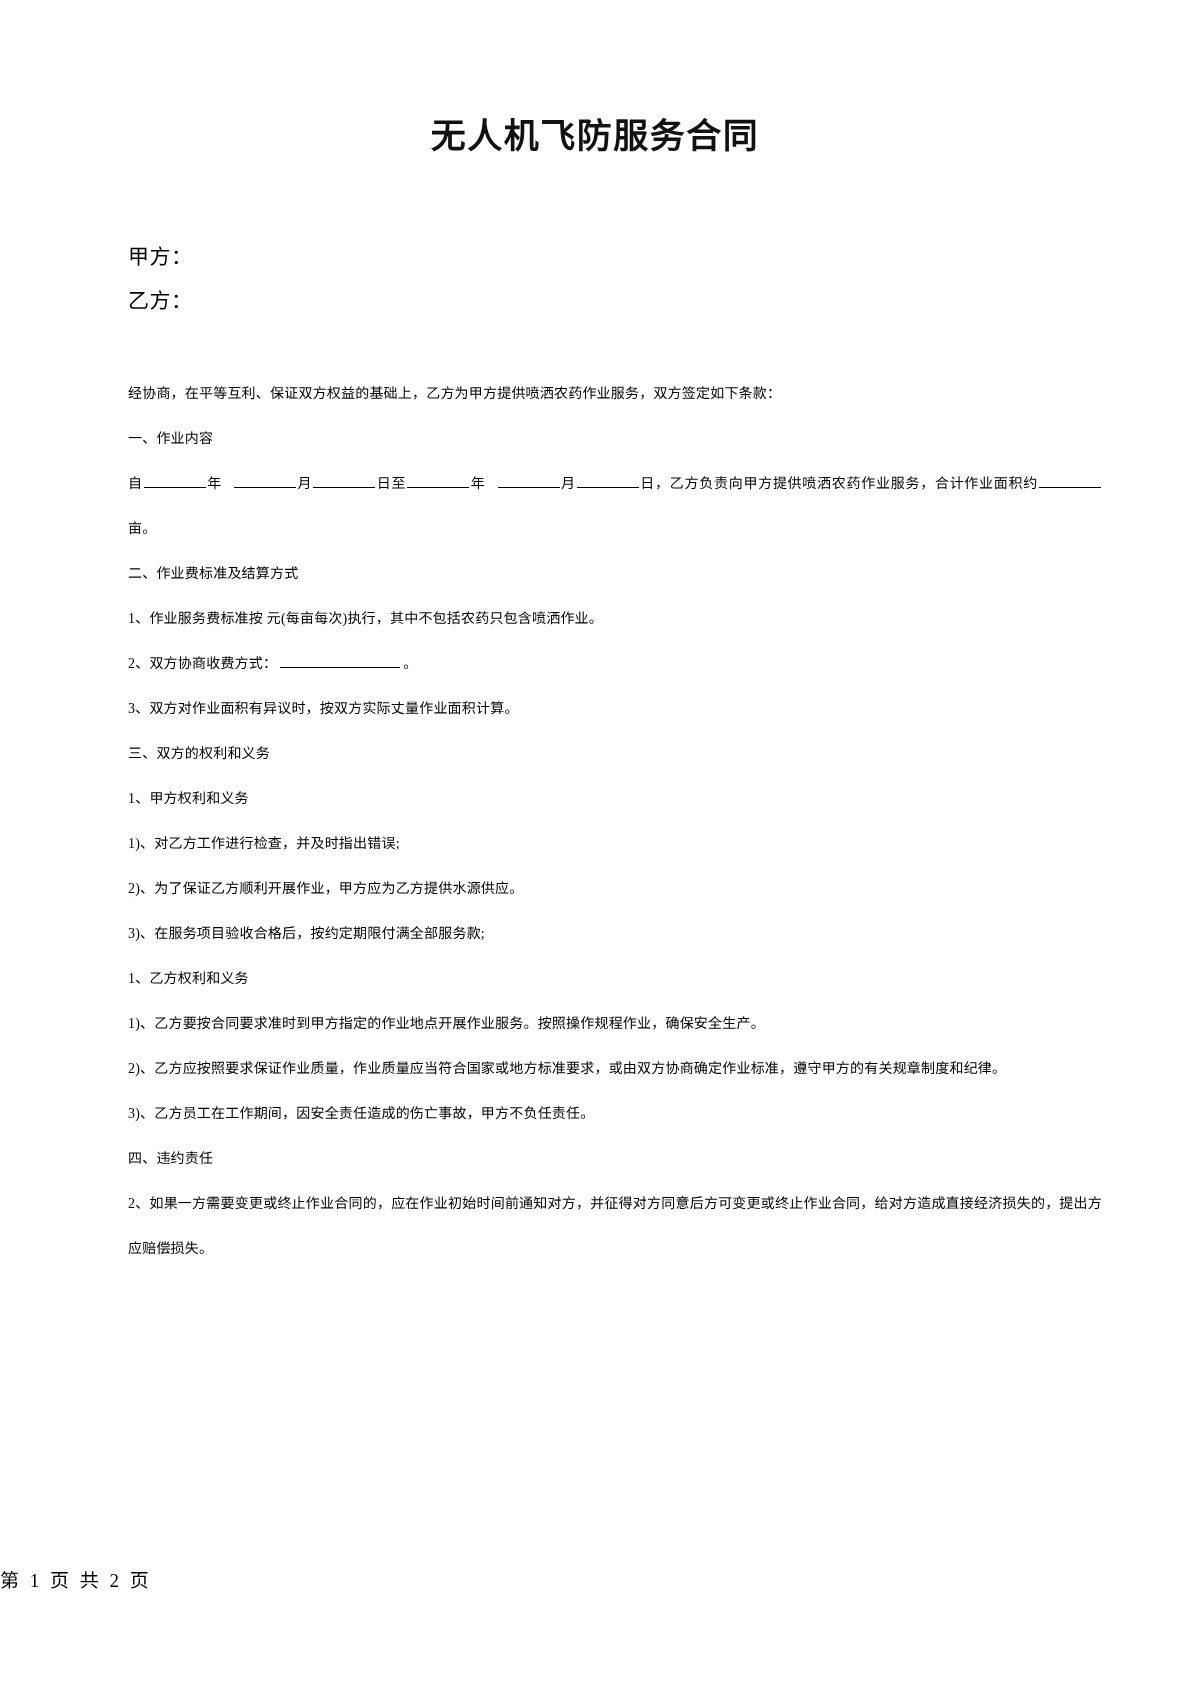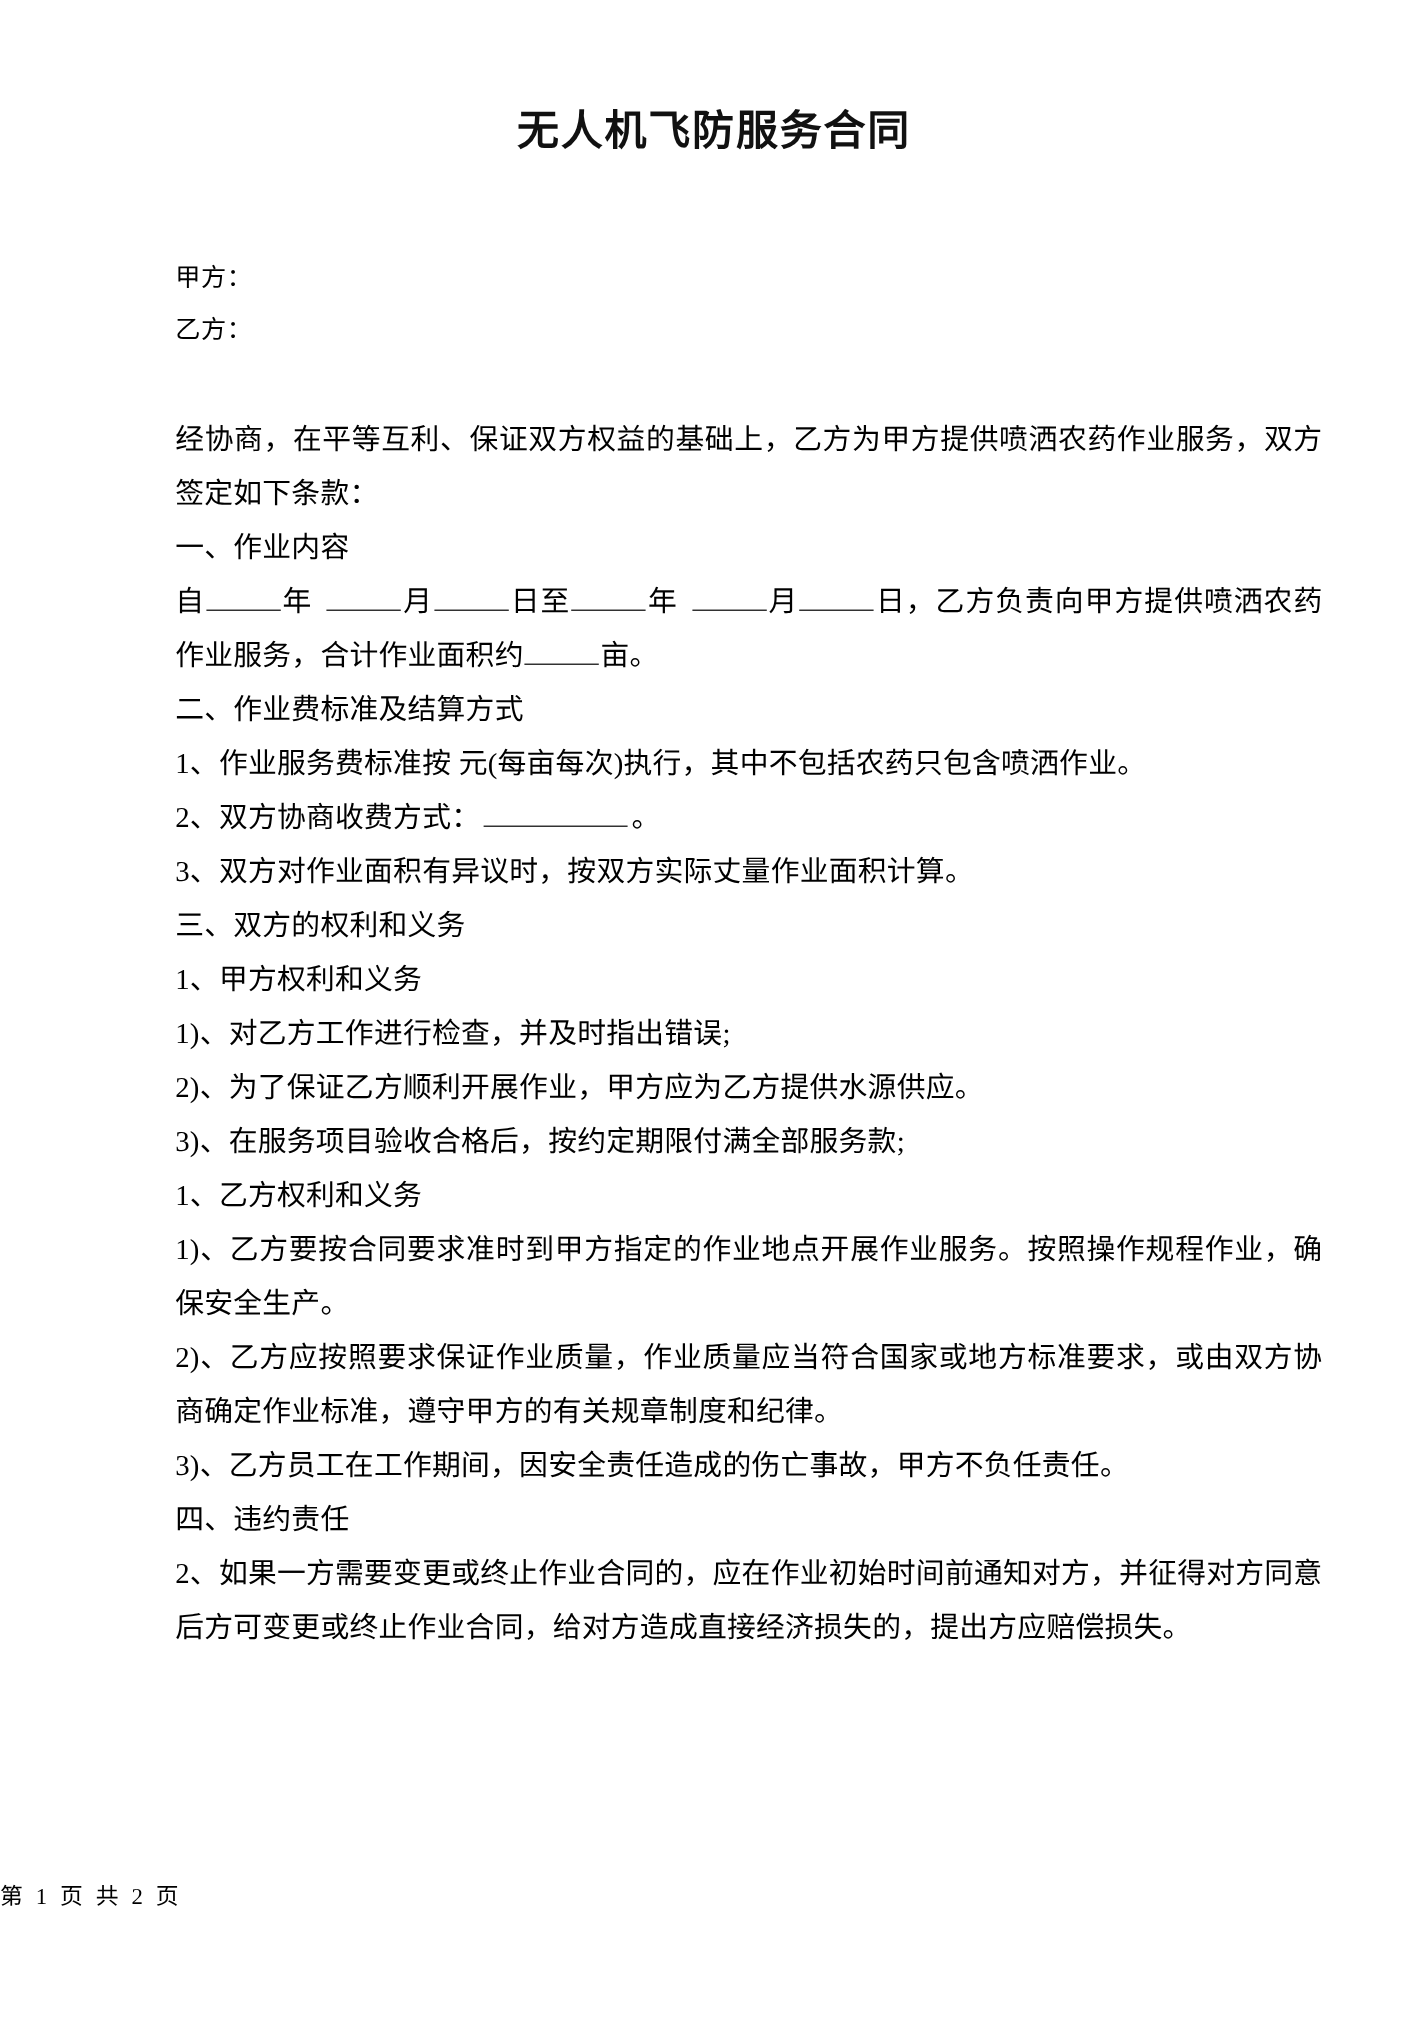--- a/index.html
+++ b/index.html
@@ -24,40 +24,39 @@
     position: relative;
     background: #fff;
   }
   .doc-title {
     text-align: center;
     font-size: 35px;
     font-weight: bold;
     font-family: "Liberation Sans", "DejaVu Sans", sans-serif;
     letter-spacing: 1.5px;
     margin: 0;
-    padding-top: 89px;
+    padding-top: 115px;
     line-height: 1.2;
     color: #111;
   }
   .body-area {
     padding-left: 128px;
     padding-right: 88px;
     padding-top: 0;
-    margin-left: 18px;
   }
   .spacer-after-title { height: 78px; }
   .party-line {
     font-size: 21px;
     line-height: 44px;
     letter-spacing: 0.5px;
     white-space: nowrap;
   }
   .gap-parties { height: 48px; }
   p.para {
-    font-size: 24px;
+    font-size: 14px;
     line-height: 45px;
     margin: 0;
     letter-spacing: 0.2px;
     text-align: justify;
     text-justify: inter-ideograph;
   }
   p.para.nowrap { white-space: nowrap; }
   .blank-s {
     display: inline-block;
     border-bottom: 1.4px solid #000;

